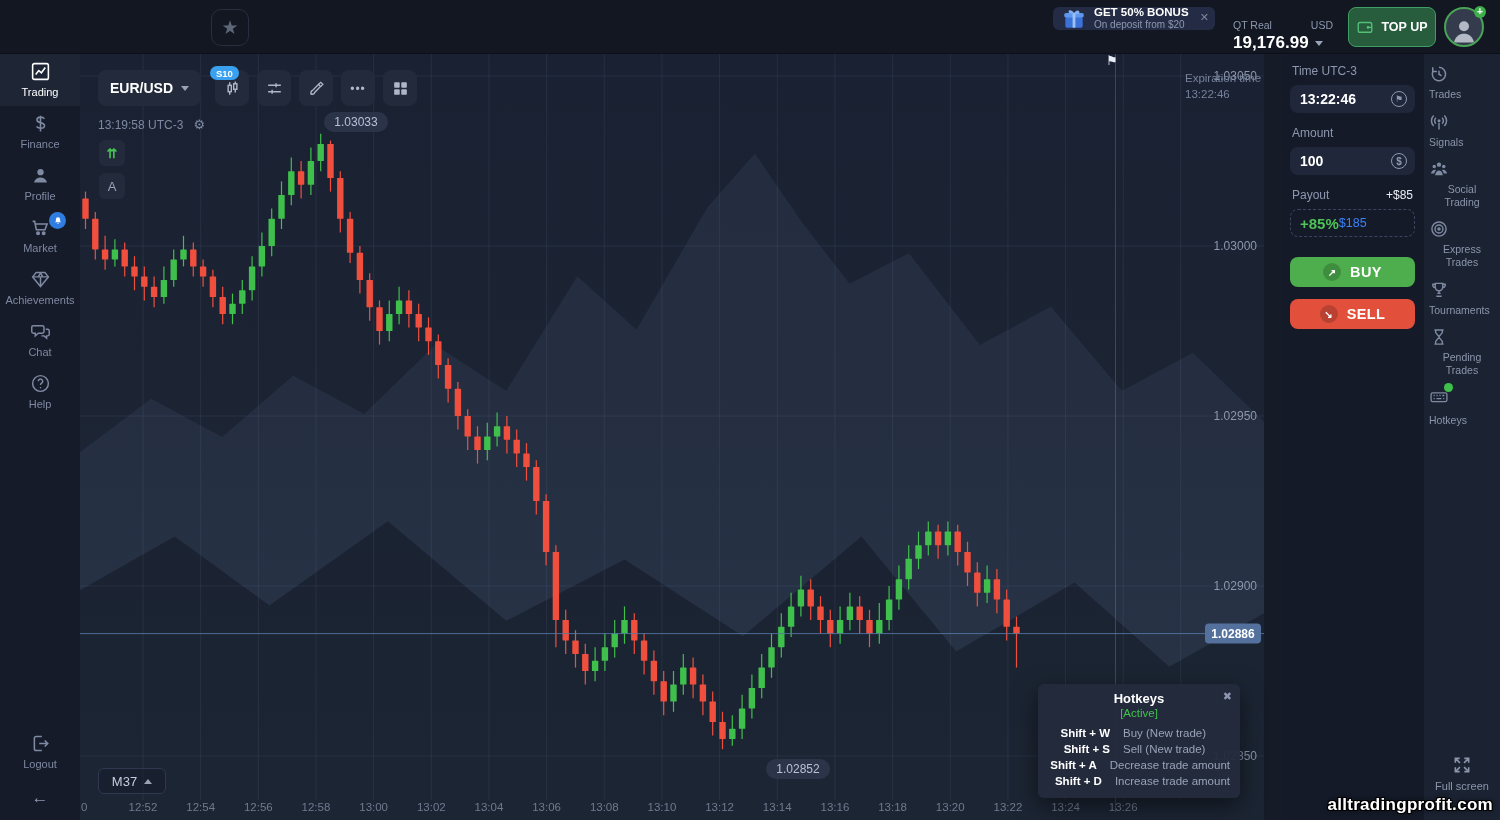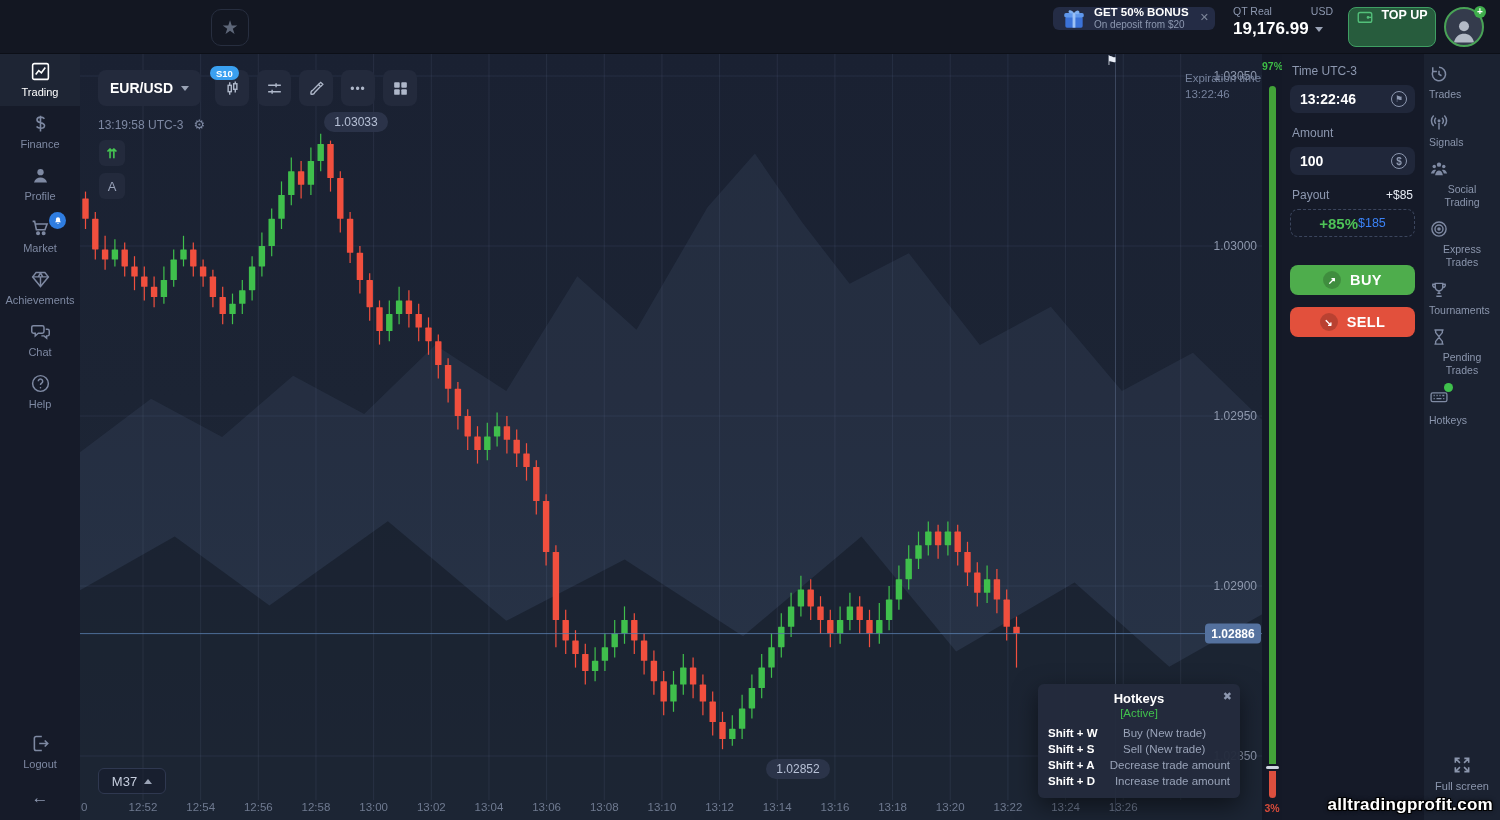--- a/index.html
+++ b/index.html
@@ -19,27 +19,27 @@
   .star-btn::before { content:"\2605"; color:#5e6779; font-size:19px; }
 
   .bonus { position:absolute; left:1053px; top:7px; width:162px; height:23px; background:#242c45; border-radius:6px; display:flex; align-items:center; padding:0 8px; gap:7px; }
   .gift { width:26px; height:26px; flex:0 0 auto; }
   .bonus-txt { line-height:1.15; }
   .bonus-title { font-size:11.5px; font-weight:bold; color:#fff; white-space:nowrap; }
   .bonus-sub { font-size:10px; color:#8d98b0; white-space:nowrap; }
   .bonus-close { position:absolute; right:6px; top:4px; color:#7d8699; font-size:11px; cursor:pointer; }
   .bonus-close::before { content:"\2715"; }
 
-  .balance { position:absolute; left:1233px; top:5px; width:100px; }
+  .balance { position:absolute; left:1233px; top:19px; width:100px; }
   .bal-row1 { display:flex; justify-content:space-between; font-size:10.5px; color:#8d98b0; }
   .bal-row2 { display:flex; align-items:center; gap:6px; font-size:17px; font-weight:bold; color:#fff; margin-top:2px; }
   .caret-dn { width:0; height:0; border-left:4px solid transparent; border-right:4px solid transparent; border-top:5px solid #9aa3b5; display:inline-block; }
   .caret-up { width:0; height:0; border-left:4px solid transparent; border-right:4px solid transparent; border-bottom:5px solid #9aa3b5; display:inline-block; }
 
-  .topup { position:absolute; left:1348px; top:7px; width:88px; height:40px; background:#275c3d; border:1px solid #3f9e63; border-radius:8px; display:flex; justify-content:center; gap:7px; color:#fff; font-weight:bold; font-size:12.5px; cursor:pointer; }
+  .topup { position:absolute; left:1348px; top:7px; width:88px; height:40px; background:#275c3d; border:1px solid #3f9e63; border-radius:8px; display:flex; align-items:center; justify-content:center; gap:7px; color:#fff; font-weight:bold; font-size:12.5px; cursor:pointer; }
   .avatar { position:absolute; left:1444px; top:7px; width:40px; height:40px; border-radius:50%; background:#343b4c; border:2px solid #49a356; display:flex; align-items:flex-end; justify-content:center; overflow:hidden; }
   .avatar-plus { position:absolute; left:1474px; top:6px; width:12px; height:12px; background:#3fae4c; border-radius:50%; color:#fff; font-size:10px; line-height:11px; text-align:center; font-weight:bold; z-index:31; }
   .avatar-plus::before { content:"+"; }
 
   
   .leftbar { position:absolute; left:0; top:54px; width:80px; bottom:0; background:#161b29; z-index:20; display:flex; flex-direction:column; align-items:stretch; }
   .nav { width:100%; padding:7px 2px 8px; display:flex; flex-direction:column; align-items:center; gap:4px; color:#7e89a2; font-size:11px; cursor:pointer; position:relative; }
   .nav svg { width:21px; height:21px; }
   .nav.active { background:#1e2534; color:#fff; }
   .nav-badge { position:absolute; right:14px; top:2px; width:17px; height:17px; background:#2f7de0; border-radius:50%; display:flex; align-items:center; justify-content:center; }
@@ -87,21 +87,21 @@
   
   .trade-panel { position:absolute; left:1282px; top:54px; width:142px; bottom:0; background:#151a28; z-index:20; padding:10px 9px 0 8px; }
   .tp-label { font-size:12px; color:#8d98b0; margin:0 0 7px 2px; }
   .tp-input { height:28px; background:#20273a; border-radius:8px; display:flex; align-items:center; justify-content:space-between; padding:0 8px 0 10px; margin-bottom:13px; cursor:text; }
   .tp-input .val { color:#fff; font-weight:bold; font-size:14px; }
   .circ-ic { width:16px; height:16px; border:1.4px solid #8d98b0; border-radius:50%; display:flex; align-items:center; justify-content:center; color:#8d98b0; font-size:9px; }
   .circ-ic.flag::before { content:"\2691"; }
   .circ-ic.dollar::before { content:"$"; font-weight:bold; font-size:10px; }
   .payout-head { display:flex; justify-content:space-between; margin:0 2px 7px; font-size:12px; }
   .payout-head .r { color:#e9edf5; }
-  .payout-box { height:28px; border:1px dashed #3b455d; border-radius:8px; display:flex; align-items:center; justify-content:center; padding:0 9px; margin-bottom:28px; }
+  .payout-box { height:28px; border:1px dashed #3b455d; border-radius:8px; display:flex; align-items:center; justify-content:flex-start; padding:0 9px; margin-bottom:20px; }
   .payout-pct { color:#4ec357; font-weight:bold; font-size:15px; }
   .payout-usd { color:#3b82f6; font-size:12.5px; }
   .btn { width:100%; border:none; border-radius:8px; display:flex; align-items:center; justify-content:center; gap:9px; color:#fff; font-weight:bold; font-size:14.5px; letter-spacing:.4px; cursor:pointer; font-family:inherit; }
   .btn .arr { width:18px; height:18px; border-radius:50%; background:rgba(0,0,0,.18); display:flex; align-items:center; justify-content:center; font-size:10px; font-weight:bold; }
   .buy { height:30px; background:#4ead4c; margin-bottom:12px; }
   .buy .arr::before { content:"\2197"; }
   .sell { height:30px; background:#e2503c; }
   .sell .arr::before { content:"\2198"; }
   .ai-btn { height:52px; border-radius:10px; background:linear-gradient(180deg,#66b0f2,#3f86e2); box-shadow:0 0 16px 3px rgba(90,155,255,.55), 0 0 2px 1px rgba(170,210,255,.8); margin-bottom:12px; }
   .ai-orb { width:34px; height:34px; border-radius:50%; background:radial-gradient(circle at 50% 45%, #ffffff 55%, #d9eaff 100%); box-shadow:0 0 14px 2px rgba(255,255,255,.85); display:flex; align-items:center; justify-content:center; color:#2f7fd6; font-weight:800; font-size:14.5px; }
@@ -116,21 +116,21 @@
   .fullscreen { position:absolute; bottom:28px; left:0; width:76px; display:flex; flex-direction:column; align-items:center; gap:5px; color:#8b96ad; font-size:11px; cursor:pointer; }
   .fullscreen svg { width:20px; height:20px; color:#8b96ad; }
 
   
   .hotkeys-pop { position:absolute; left:1038px; top:684px; width:202px; background:rgba(35,43,60,.96); border-radius:6px; z-index:40; padding:7px 10px 9px; box-shadow:0 8px 24px rgba(0,0,0,.5); }
   .hk-title { text-align:center; color:#fff; font-weight:bold; font-size:13px; }
   .hk-status { text-align:center; color:#41c14d; font-size:11.5px; margin:1px 0 6px; }
   .hk-close { position:absolute; right:8px; top:6px; color:#8d98b0; font-size:11px; cursor:pointer; }
   .hk-close::before { content:"\2716"; }
   .hk-row { display:flex; align-items:center; height:16px; }
-  .hk-key { width:62px; color:#fff; font-weight:bold; font-size:11.5px; white-space:nowrap; }
+  .hk-key { width:62px; text-align:right; color:#fff; font-weight:bold; font-size:11.5px; white-space:nowrap; }
   .hk-act { margin-left:13px; color:#99a3b8; font-size:11.5px; white-space:nowrap; }
 
   .watermark { position:absolute; right:7px; bottom:5px; z-index:50; color:#fff; font-weight:800; font-size:17px; letter-spacing:.3px;
     text-shadow:-1px -1px 0 #000, 1px -1px 0 #000, -1px 1px 0 #000, 1px 1px 0 #000, 0 0 5px #000; }
 </style>
 </head>
 <body>
 
 <div id="app">
 
@@ -555,27 +555,20 @@
   <div class="side-tools">
     <div class="sq-btn green"></div>
     <div class="sq-btn">A</div>
   </div>
 
   <div class="tf-btn">
     <span>M37</span>
     <span class="caret-up"></span>
   </div>
 
-  <div class="sentiment">
-    <div class="sent-up-label">97%</div>
-    <div class="sent-green"></div>
-    <div class="sent-handle"></div>
-    <div class="sent-red"></div>
-    <div class="sent-dn-label">3%</div>
-  </div>
 
   <div class="trade-panel">
     <div class="tp-label">Time UTC-3</div>
     <div class="tp-input">
       <span class="val">13:22:46</span>
       <span class="circ-ic flag"></span>
     </div>
     <div class="tp-label">Amount</div>
     <div class="tp-input">
       <span class="val">100</span>

